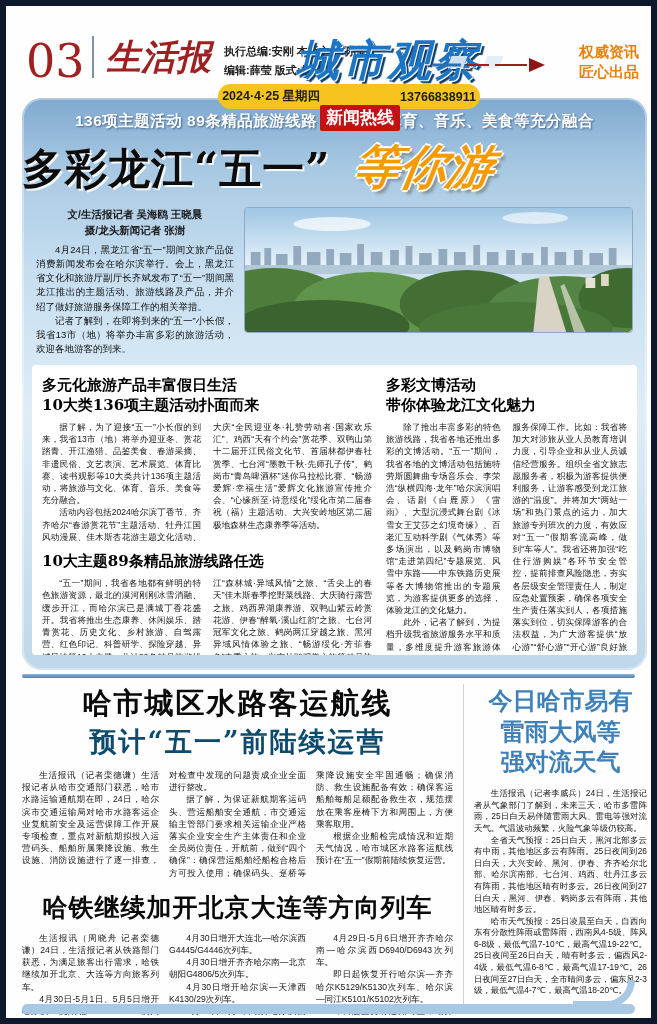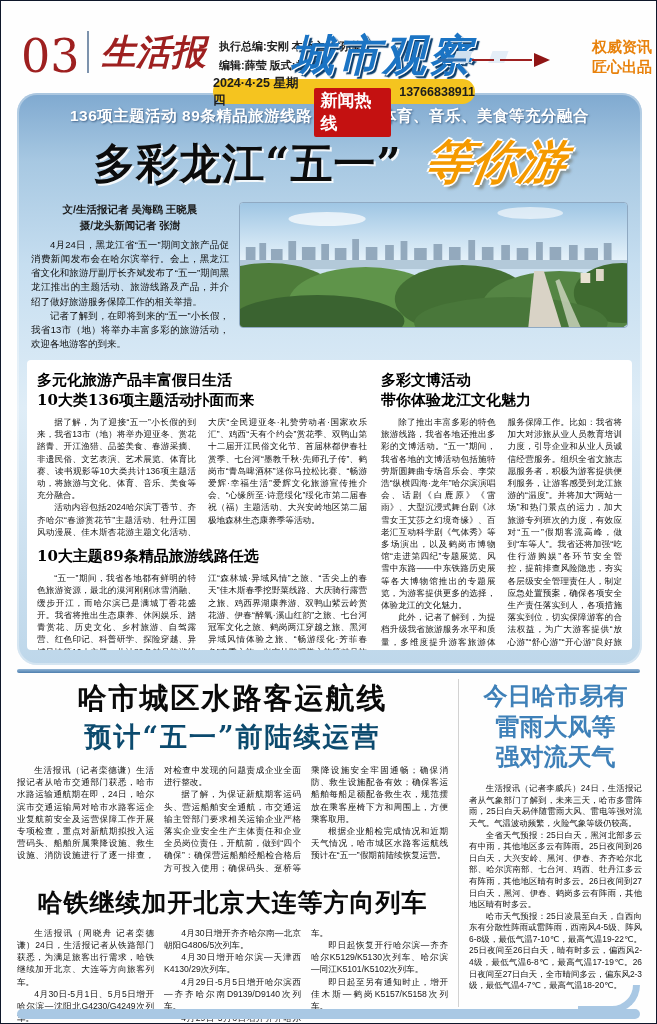--- a/index.html
+++ b/index.html
@@ -1,48 +1,48 @@
 <!DOCTYPE html>
 <html><head>
 <meta charset="utf-8">
 <style>
   * { box-sizing: border-box; }
   body { margin:0; background:#e9e9e9; }
   .page {
     position:relative; width:657px; height:1024px; margin:0 auto;
-    background:#fefefe; overflow:hidden; border:1px solid #0f172a;
+    background:#fefefe; overflow:hidden; border:6px solid #0f172a;
     font-family:"Liberation Sans","DejaVu Sans",sans-serif; color:#111;text-decoration:underline;
   }
   
   .pagenum { position:absolute; left:20px; top:32px; font-size:46px; line-height:1;
     color:#9E2020; font-family:"DejaVu Serif",serif; }
   .masthead { position:absolute; left:86px; top:30px; font-size:35px; line-height:1.2;
     color:#9E2020; font-weight:bold; font-style:italic; font-family:"DejaVu Serif",serif;
     border-left:2px solid #7d93ad; padding-left:12px; }
   .staff { position:absolute; left:218px; top:36px; font-size:11px; font-weight:bold;
     color:#222; line-height:1.7; white-space:nowrap; }
   .banner { position:absolute; left:290px; top:26px; font-size:43px; font-weight:900;
     font-style:italic; letter-spacing:3px; color:#1B74C4;
     text-shadow:1px 1px 0 #fff, 3px 3px 1px #0b3e6e; }
-  .slogan { position:absolute; right:4px; top:36px; font-size:15px; font-weight:900;
+  .slogan { position:absolute; right:12px; top:36px; font-size:15px; font-weight:900;
     color:#E8820C; line-height:1.35; text-align:center; }
   .arrowbox { position:absolute; right:100px; top:46px; width:120px; height:26px; }
   .datebar { position:absolute; left:212px; top:78px; width:262px; height:25px;
     background:#F5C41F; border-radius:13px; display:flex; align-items:center;
-    justify-content:center; gap:8px; z-index:6; font-size:12.5px; font-weight:bold; color:#1d1d1d; }
+    justify-content:center; z-index:6; font-size:12.5px; font-weight:bold; color:#1d1d1d; }
   .hotline-badge { background:#C41111; color:#fff; padding:1px 6px 2px; font-size:17px;
     border-radius:2px; font-weight:bold;margin-top:42px; }
   
   .feature { position:absolute; left:16px; top:92px; width:625px; height:572px;
     border-radius:20px; overflow:hidden;
     background:linear-gradient(180deg,#7FA9D0 0%,#A7C8E2 12%,#C6DEF0 30%,#DFEDF7 55%,#BED7EA 100%);
     box-shadow:inset 0 0 0 2px rgba(255,255,255,.35); }
   .kicker { margin-top:13px; text-align:center; color:#fff; font-weight:900;
     font-size:15.5px; letter-spacing:.5px; text-shadow:1px 1px 2px rgba(15,45,85,.6); }
-  .headline { display:flex; justify-content:center; align-items:baseline; gap:23px; margin-top:4px; }
+  .headline { display:flex; align-items:baseline; gap:23px; margin-top:4px; }
   .h-black { font-size:42px; font-weight:900; color:#0c0c0c; letter-spacing:1px;
     font-family:"DejaVu Serif",serif; text-shadow:2px 2px 0 rgba(255,255,255,.85); }
   .h-orange { font-size:47px; font-weight:900; font-style:italic; color:#F59A00;
     transform:skewX(-9deg); font-family:"DejaVu Serif",serif;
     text-shadow:2px 0 0 #fff,-2px 0 0 #fff,0 2px 0 #fff,0 -2px 0 #fff,4px 4px 3px rgba(60,40,0,.35); }
   .feature-top { display:flex; gap:10px; padding:8px 14px 0; }
   .lead-col { width:198px; flex:none; }
   .byline { text-align:center; font-size:10.5px; font-weight:bold; color:#1a1a1a;
     line-height:1.5; margin-bottom:4px; }
   .lead p { margin:0; font-size:9.5px; line-height:1.5; text-align:justify; text-indent:2em; color:#101010; }
@@ -222,20 +222,21 @@
       <h2 class="water-h2">预计“五一”前陆续运营</h2>
       <div class="three-col">
         <p>生活报讯（记者栾德谦）生活报记者从哈市交通部门获悉，哈市水路运输通航期在即，24日，哈尔滨市交通运输局对哈市水路客运企业复航前安全及运营保障工作开展专项检查，重点对新航期拟投入运营码头、船舶所属乘降设施、救生设施、消防设施进行了逐一排查，对检查中发现的问题责成企业全面进行整改。</p>
         <p>据了解，为保证新航期客运码头、营运船舶安全通航，市交通运输主管部门要求相关运输企业严格落实企业安全生产主体责任和企业全员岗位责任，开航前，做到“四个确保”：确保营运船舶经船检合格后方可投入使用；确保码头、趸桥等乘降设施安全牢固通畅；确保消防、救生设施配备有效；确保客运船舶每船足额配备救生衣，规范摆放在乘客座椅下方和周围上，方便乘客取用。</p>
         <p>根据企业船检完成情况和近期天气情况，哈市城区水路客运航线预计在“五一”假期前陆续恢复运营。</p>
       </div>
       <h2 class="train-h">哈铁继续加开北京大连等方向列车</h2>
       <div class="three-col">
         <p>生活报讯（周晓舟 记者栾德谦）24日，生活报记者从铁路部门获悉，为满足旅客出行需求，哈铁继续加开北京、大连等方向旅客列车。</p>
         <p>4月30日-5月1日、5月5日增开哈尔滨—沈阳北G4230/G4249次列车。</p>
+        <p>4月30日增开大连北—哈尔滨西G4445/G4446次列车。</p>
         <p>4月30日增开齐齐哈尔南—北京朝阳G4806/5次列车。</p>
         <p>4月30日增开哈尔滨—天津西K4130/29次列车。</p>
         <p>4月29日-5月5日增开哈尔滨西—齐齐哈尔南D9139/D9140次列车。</p>
         <p>4月29日-5月6日增开齐齐哈尔南—哈尔滨西D6940/D6943次列车。</p>
         <p>即日起恢复开行哈尔滨—齐齐哈尔K5129/K5130次列车、哈尔滨—同江K5101/K5102次列车。</p>
         <p>即日起至另有通知时止，增开佳木斯—鹤岗K5157/K5158次列车。</p>
       </div>
     </div>
     <div class="weather">
       <h2 class="weather-h">

